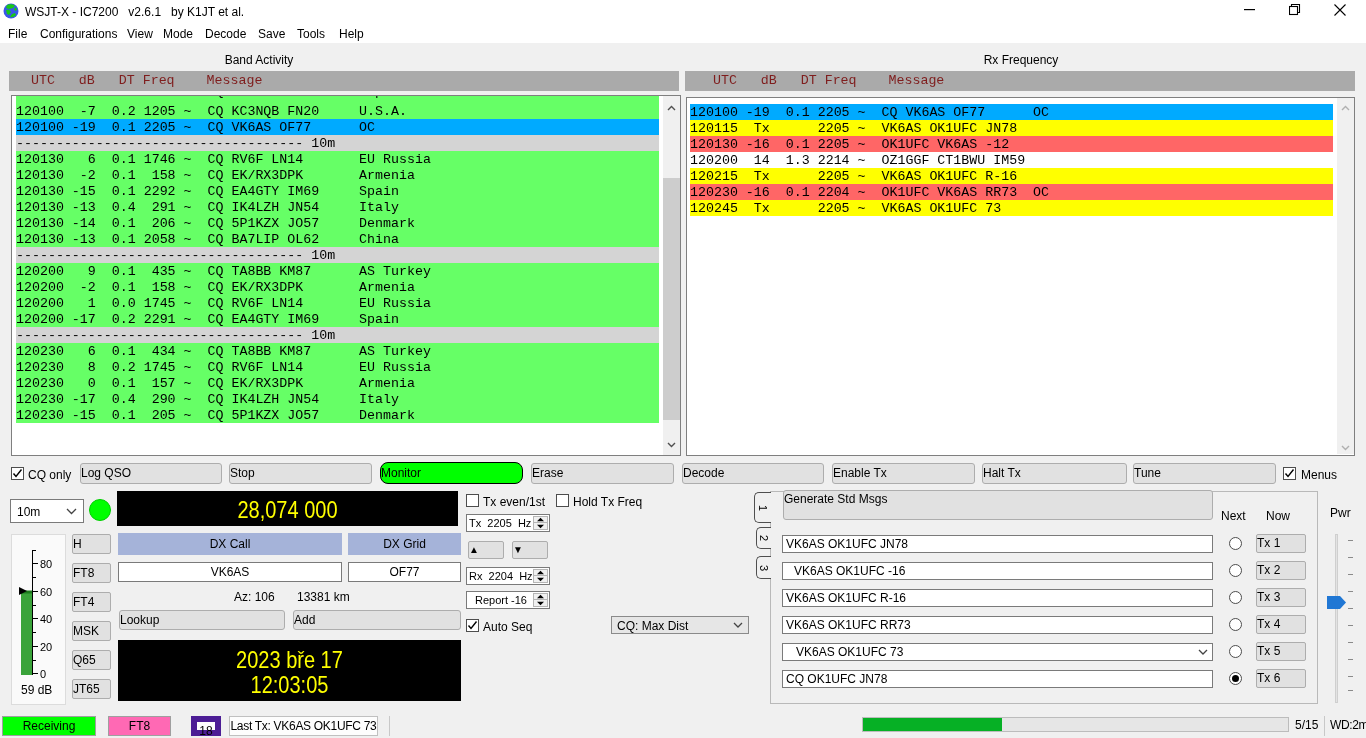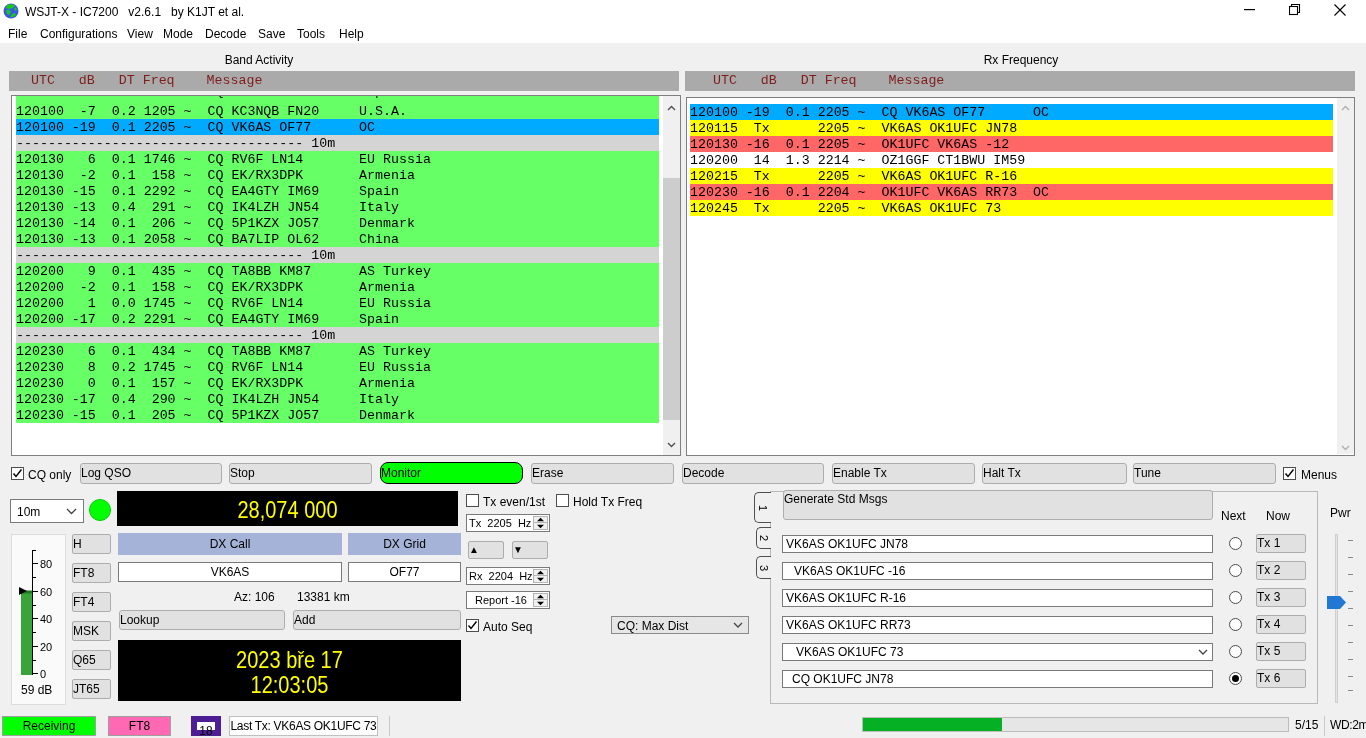--- a/index.html
+++ b/index.html
@@ -251,21 +251,21 @@
 <div class="a" style="left:1330px;top:506px">Pwr</div>
 
 <div class="inp" style="left:782px;top:535px;width:431px;height:18px;line-height:16px;padding-left:3px">VK6AS OK1UFC JN78</div>
 <div class="inp" style="left:782px;top:562px;width:431px;height:18px;line-height:16px;padding-left:11px">VK6AS OK1UFC -16</div>
 <div class="inp" style="left:782px;top:589px;width:431px;height:18px;line-height:16px;padding-left:3px">VK6AS OK1UFC R-16</div>
 <div class="inp" style="left:782px;top:616px;width:431px;height:18px;line-height:16px;padding-left:3px">VK6AS OK1UFC RR73</div>
 <div class="inp" style="left:782px;top:643px;width:431px;height:18px;line-height:16px;padding-left:13px">VK6AS OK1UFC 73</div>
 <svg class="a" style="left:1198px;top:649px" width="10" height="6" viewBox="0 0 10 6" fill="none" stroke="#444" stroke-width="1.3">
     <path d="M1 1 L5 5 L9 1"></path>
   </svg>
-<div class="inp" style="left:782px;top:670px;width:431px;height:18px;line-height:16px;padding-left:9px">CQ OK1UFC JN78</div>
+<div class="inp" style="left:782px;top:670px;width:431px;height:18px;line-height:16px;padding-left:3px">CQ OK1UFC JN78</div>
 
 <div class="a" style="left:1229px;top:537px;width:13px;height:13px;border-radius:50%;background:#fff;border:1px solid #4d4d4d"></div>
 <div class="a" style="left:1229px;top:564px;width:13px;height:13px;border-radius:50%;background:#fff;border:1px solid #4d4d4d"></div>
 <div class="a" style="left:1229px;top:591px;width:13px;height:13px;border-radius:50%;background:#fff;border:1px solid #4d4d4d"></div>
 <div class="a" style="left:1229px;top:618px;width:13px;height:13px;border-radius:50%;background:#fff;border:1px solid #4d4d4d"></div>
 <div class="a" style="left:1229px;top:645px;width:13px;height:13px;border-radius:50%;background:#fff;border:1px solid #4d4d4d"></div>
 <div class="a" style="left:1229px;top:672px;width:13px;height:13px;border-radius:50%;background:#fff;border:1px solid #4d4d4d"></div>
 <div class="a" style="left:1232px;top:675px;width:7px;height:7px;border-radius:50%;background:#000"></div>
 
 <div class="btn" style="left:1256px;top:534px;width:50px;height:19px;line-height:17px;border-radius:2px">Tx 1</div>

